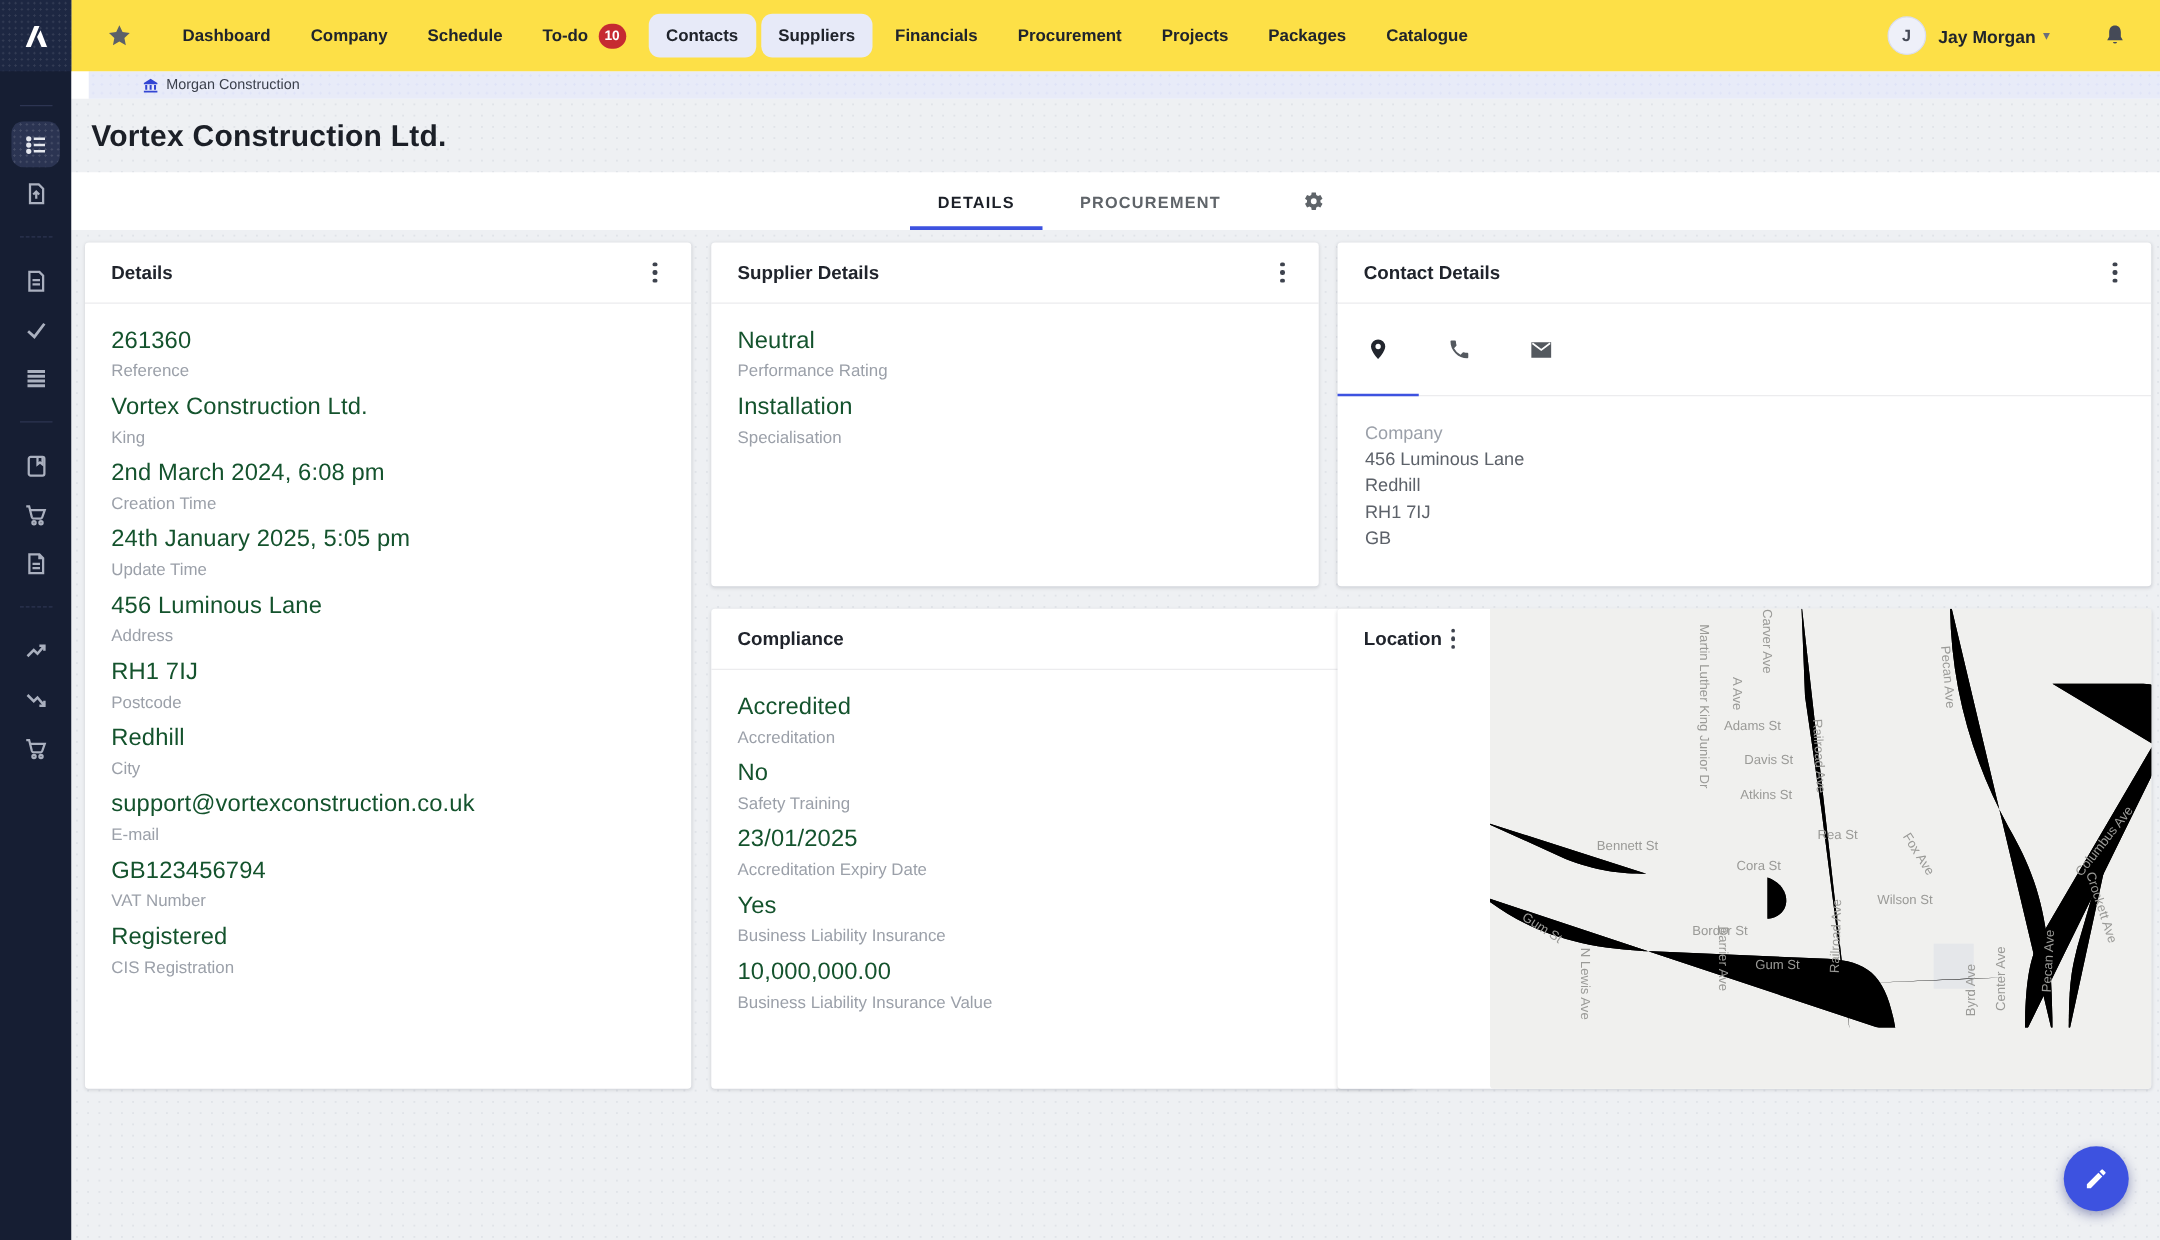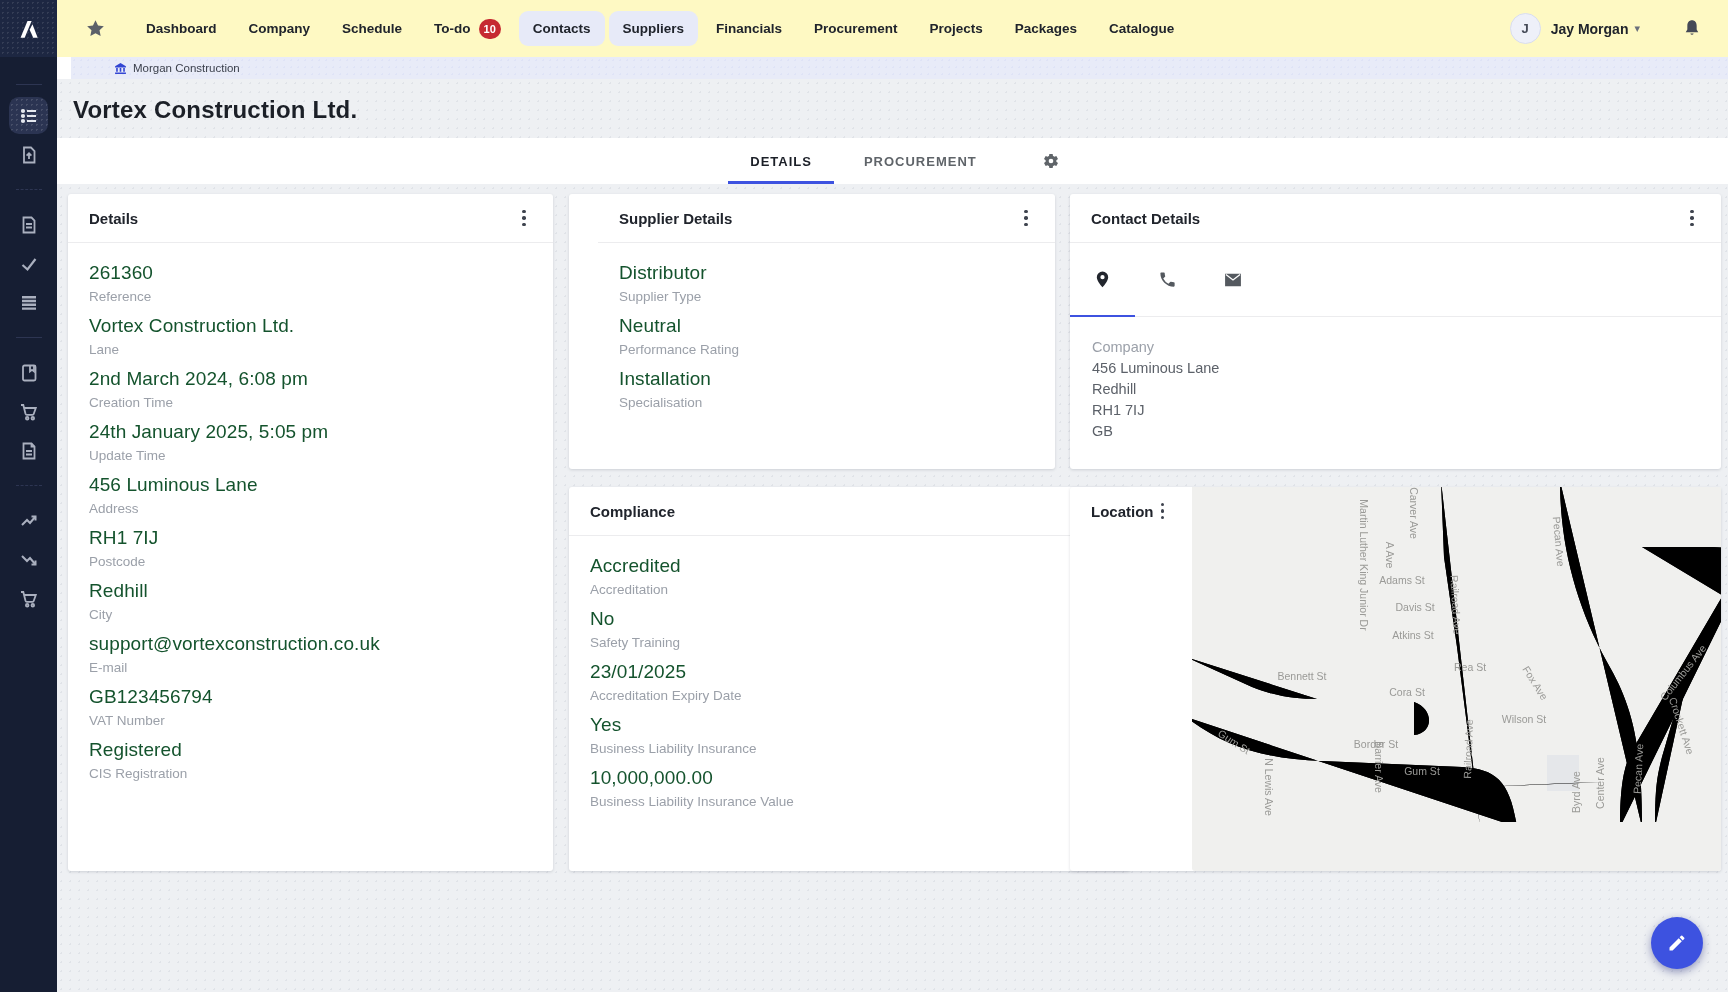--- a/index.html
+++ b/index.html
@@ -15,21 +15,21 @@
   .sb-divider.dashed { border-top-style:dashed; }
   .sb-divider.first { margin-top:27px; margin-bottom:11px; }
   .sb-item { width:57px; height:39px; display:flex; align-items:center; justify-content:center; cursor:pointer; }
   .sb-item svg { stroke:#aab0bf; }
   .sb-item.active { position:relative; }
   .sb-item.active::before { content:""; position:absolute; left:9px; top:1px; width:39px; height:37px; border-radius:10px;
     background:#2b3452; background-image:radial-gradient(rgba(255,255,255,.13) 1px, transparent 1px); background-size:5px 5px; }
   .sb-item.active svg { position:relative; stroke:#e4e7ee; }
 
   
-  .topnav { position:absolute; left:57px; top:0; right:0; height:57px; background:#fef9c3; display:flex; align-items:center; z-index:20; }
+  .topnav { position:absolute; left:57px; top:0; right:0; height:57px; background:#fde047; display:flex; align-items:center; z-index:20; }
   .star-btn { margin-left:28px; margin-right:26px; cursor:pointer; display:flex; }
   .nav-items { display:flex; align-items:center; gap:4px; }
   .nav-item { font-size:13.5px; font-weight:700; color:#20242c; padding:10px 14px; border-radius:9px; cursor:pointer; white-space:nowrap; display:flex; align-items:center; gap:8px; }
   .nav-item.active { background:#e7eaf8; }
   .badge { background:#c62a31; color:#fff; font-size:11px; font-weight:700; min-width:20px; height:20px; border-radius:10px; display:flex; align-items:center; justify-content:center; padding:0 5px; }
   .topnav-right { margin-left:auto; display:flex; align-items:center; margin-right:26px; }
   .avatar { width:31px; height:31px; border-radius:50%; background:#eef0f9; border:1px solid #d9ddef; color:#454a57; font-size:13px; font-weight:700; display:flex; align-items:center; justify-content:center; }
   .user-name { font-size:14px; font-weight:700; color:#20242c; margin-left:10px; }
   .chev { margin-left:6px; color:#6a6f7c; font-size:11px; }
   .user-menu { display:flex; align-items:center; cursor:pointer; }
@@ -60,21 +60,21 @@
   .card-title { font-size:15px; font-weight:700; color:#20242c; }
   .kebab { width:18px; height:22px; display:flex; flex-direction:column; align-items:center; justify-content:center; gap:3px; cursor:pointer; }
   .kebab i { width:3.5px; height:3.5px; border-radius:50%; background:#3e434e; }
   .card-sep { height:1px; background:#ececee; }
   .card-body { padding:17px 21px 0 21px; }
   .field { margin-bottom:7px; }
   .fv { font-size:19px; line-height:26px; color:#14532d; letter-spacing:.1px; }
   .fl { font-size:13.5px; line-height:18px; color:#9ba0a9; margin-top:2px; }
 
   .details-card   { left:68px;   top:194px; width:485px; height:677px; }
-  .supplier-card  { left:569px;  top:194px; width:486px; height:275px;padding-left:29px; }
+  .supplier-card  { left:569px;  top:194px; width:486px; height:275px; }
   .compliance-card{ left:569px;  top:487px; width:561px; height:384px; }
   .contact-card   { left:1070px; top:194px; width:651px; height:275px; }
   .location-card  { left:1070px; top:487px; width:651px; height:384px; display:flex; flex-direction:row; }
 
   
   .ct-tabs { display:flex; border-bottom:1px solid #ececee; }
   .ct-tab { width:65px; height:73px; display:flex; align-items:center; justify-content:center; cursor:pointer; position:relative; }
   .ct-tab.active::after { content:""; position:absolute; left:0; right:0; bottom:-1px; height:2px; background:#3d52e0; }
   .ct-body { padding:20px 22px; }
   .ct-heading { font-size:14.5px; color:#9ba0a9; line-height:21px; }
@@ -249,21 +249,21 @@
       </div>
   </div>
   <div class="card-sep"></div>
   <div class="card-body">
     <div class="field">
       <div class="fv">261360</div>
       <div class="fl">Reference</div>
     </div>
     <div class="field">
       <div class="fv">Vortex Construction Ltd.</div>
-      <div class="fl">Lane</div>
+      <div class="fl">King</div>
     </div>
     <div class="field">
       <div class="fv">2nd March 2024, 6:08 pm</div>
       <div class="fl">Creation Time</div>
     </div>
     <div class="field">
       <div class="fv">24th January 2025, 5:05 pm</div>
       <div class="fl">Update Time</div>
     </div>
     <div class="field">
@@ -297,24 +297,20 @@
   <div class="card-head">
     <div class="card-title">Supplier Details</div>
     <div class="kebab">
         <i></i>
         <i></i>
         <i></i>
       </div>
   </div>
   <div class="card-sep"></div>
   <div class="card-body">
-    <div class="field">
-      <div class="fv">Distributor</div>
-      <div class="fl">Supplier Type</div>
-    </div>
     <div class="field">
       <div class="fv">Neutral</div>
       <div class="fl">Performance Rating</div>
     </div>
     <div class="field">
       <div class="fv">Installation</div>
       <div class="fl">Specialisation</div>
     </div>
   </div>
 </div>

